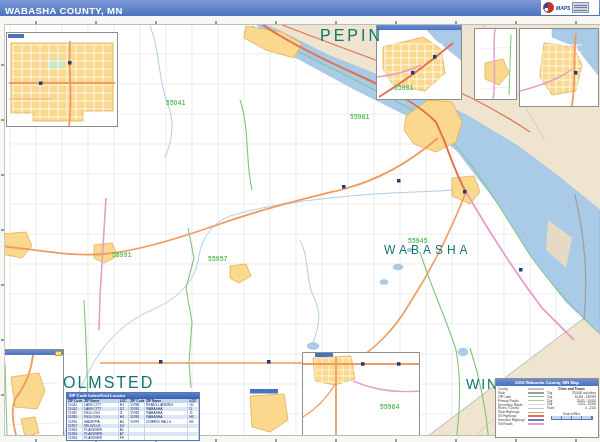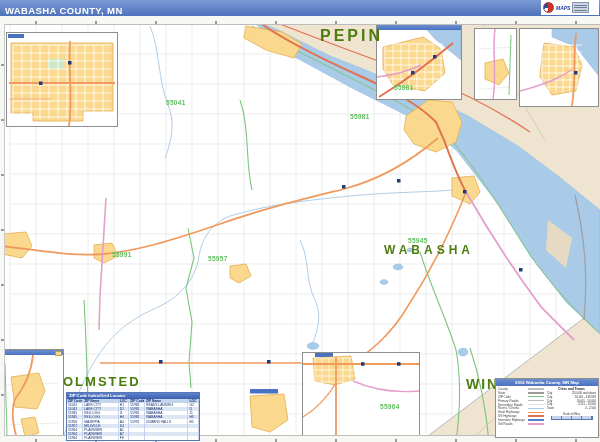--- a/index.html
+++ b/index.html
@@ -27,21 +27,21 @@
   #basemap{position:absolute;left:0;top:0;z-index:1;}
   
   .inset{position:absolute;border:1px solid #8e8e8e;background:#fff;box-sizing:border-box;z-index:3;}
   .ibar{position:absolute;left:0;top:0;right:0;height:5px;background:linear-gradient(#6c8ed0,#4a72c2);
         color:#fff;font-size:3px;line-height:5px;padding-left:2px;overflow:hidden;}
   .ichip{position:absolute;background:#4a72c2;}
   .ychip{position:absolute;background:#fad98f;border:0.5px solid #c89b3c;}
   .inset svg{position:absolute;left:0;}
   
   #labels{position:absolute;left:0;top:0;width:600px;height:442px;z-index:4;pointer-events:none;}
-  .county-label{position:absolute;color:#4d7c0f;font-weight:bold;white-space:nowrap;}
+  .county-label{position:absolute;color:#0f766e;font-weight:normal;white-space:nowrap;}
   .zip-label{position:absolute;color:#5FBF5F;font-size:6.5px;font-weight:bold;letter-spacing:.3px;white-space:nowrap;}
   
   #ztable{position:absolute;left:66px;top:392px;width:134px;background:#fff;z-index:6;
           border:1px solid #5a77b5;color:#14306e;box-sizing:border-box;}
   #ztable .zhead{height:6px;background:linear-gradient(#5c82cc,#3a60b0);color:#fff;
                  font-size:4.2px;line-height:6px;font-weight:bold;padding-left:2px;}
   #ztable table{width:100%;border-collapse:collapse;table-layout:fixed;}
   #ztable th{background:#c5d5ee;font-weight:bold;}
   #ztable td,#ztable th{font-size:3.3px;line-height:4px;height:4.1px;padding:0 1px;text-align:left;
                         white-space:nowrap;overflow:hidden;border-right:0.3px solid #c6d2e8;}
@@ -363,21 +363,21 @@
       <path d="M33,30 C22,48 10,58 0,64" stroke="#F09A5E" stroke-width="1.4" fill="none"></path>
       <path d="M116,38 C92,40 68,36 50,28" stroke="#E59FCB" stroke-width="1.4" fill="none"></path>
       <rect x="58" y="9.2" width="3.5" height="3.5" fill="#1F3B7A"></rect>
       <rect x="94" y="9.2" width="3.5" height="3.5" fill="#1F3B7A"></rect>
     </svg>
   </div>
 
   <div id="labels">
       <span class="county-label" style="left: 320px; top: 27px; font-size: 16px; letter-spacing: 3px;">PEPIN</span>
       <span class="county-label" style="left: 384px; top: 243px; font-size: 12px; letter-spacing: 4px;">WABASHA</span>
-      <span class="county-label" style="left: 63px; top: 374px; font-size: 13px; letter-spacing: 2px;">OLMSTED</span>
+      <span class="county-label" style="left: 63px; top: 374px; font-size: 16px; letter-spacing: 2px;">OLMSTED</span>
       <span class="county-label" style="left: 466px; top: 376px; font-size: 14px; letter-spacing: 2px;">WINONA</span>
       <span class="zip-label" style="left: 166px; top: 99px;">55041</span>
       <span class="zip-label" style="left: 394px; top: 84px;">55981</span>
       <span class="zip-label" style="left: 350px; top: 113px;">55981</span>
       <span class="zip-label" style="left: 408px; top: 237px;">55945</span>
       <span class="zip-label" style="left: 112px; top: 251px;">55991</span>
       <span class="zip-label" style="left: 208px; top: 255px;">55957</span>
       <span class="zip-label" style="left: 380px; top: 403px;">55964</span>
     </div>
 

